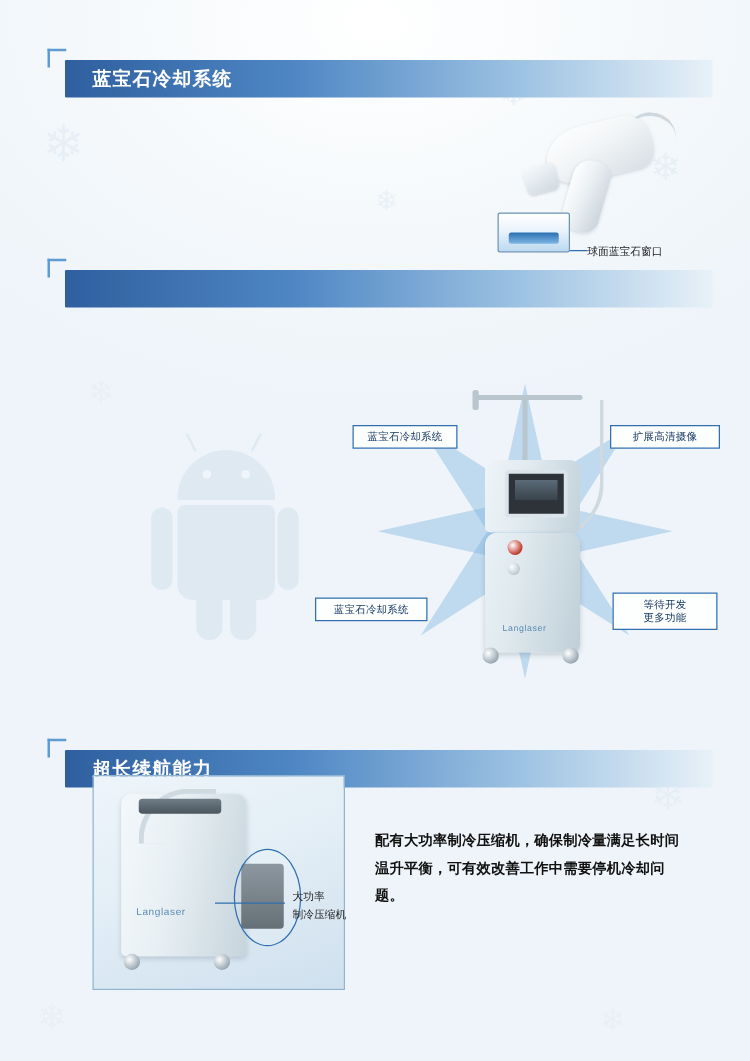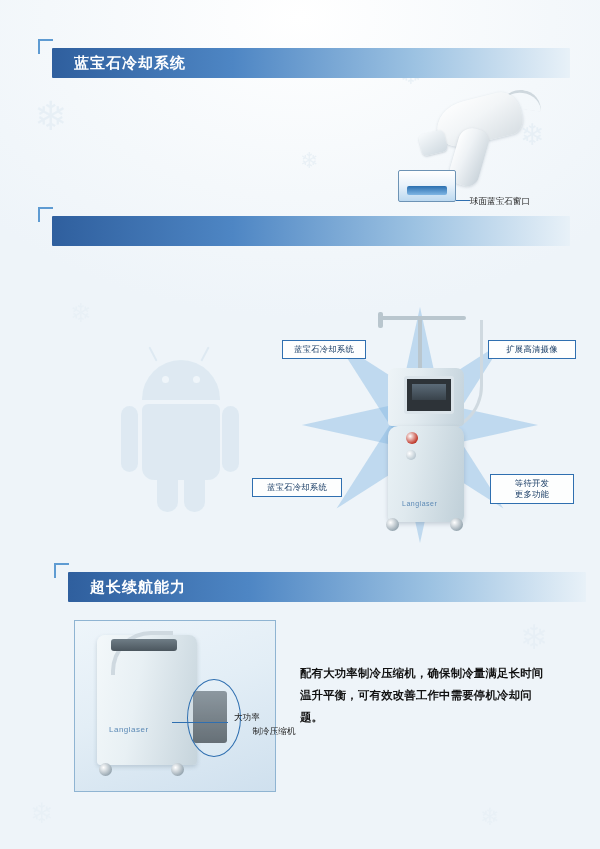--- a/index.html
+++ b/index.html
@@ -319,36 +319,36 @@
   </div>
 
   <div class="callout" style="left:282px;top:340px;width:74px;">蓝宝石冷却系统</div>
   <div class="callout" style="left:488px;top:340px;width:78px;">扩展高清摄像</div>
   <div class="callout" style="left:252px;top:478px;width:80px;">蓝宝石冷却系统</div>
   <div class="callout" style="left:490px;top:474px;width:74px;">
     <span>等待开发</span><br>
     <span>更多功能</span>
   </div>
 
-  <div class="sec-head" style="left:52px;top:572px;width:496px;margin-left:16px;">
+  <div class="sec-head" style="left:52px;top:600px;width:496px;">
     <span class="corner"></span>
     <span>超长续航能力</span>
   </div>
 
   <div class="photo" style="left:74px;top:620px;width:200px;height:170px;">
 
     <div class="c-body" style="left:22px;top:14px;width:100px;height:130px;"></div>
     <div class="c-pipe" style="left:36px;top:10px;width:58px;height:40px;"></div>
     <div class="c-dark" style="left:36px;top:18px;width:66px;height:12px;"></div>
     <div class="c-dark" style="left:118px;top:70px;width:34px;height:52px;background:linear-gradient(180deg,#7d8a93,#515c64);"></div>
     <div class="ellipse-hi" style="left:112px;top:58px;width:52px;height:76px;"></div>
     <div class="m-brand" style="left:34px;top:104px;font-size:8px;">Langlaser</div>
     <div class="m-wheel" style="left:24px;top:142px;"></div>
     <div class="m-wheel" style="left:96px;top:142px;"></div>
   </div>
 
   <div class="lead" style="left:172px;top:722px;width:56px;"></div>
   <div class="small-label" style="left:234px;top:712px;width:70px;text-align:left;">大功率</div>
-  <div class="small-label" style="left:234px;top:726px;width:80px;text-align:center;">制冷压缩机</div>
+  <div class="small-label" style="left:234px;top:726px;width:80px;text-align:left;">制冷压缩机</div>
 
   <div class="para" style="left:300px;top:662px;width:250px;font-weight:bold;">配有大功率制冷压缩机，确保制冷量满足长时间温升平衡，可有效改善工作中需要停机冷却问题。</div>
 
 </div>
 
 </body></html>

